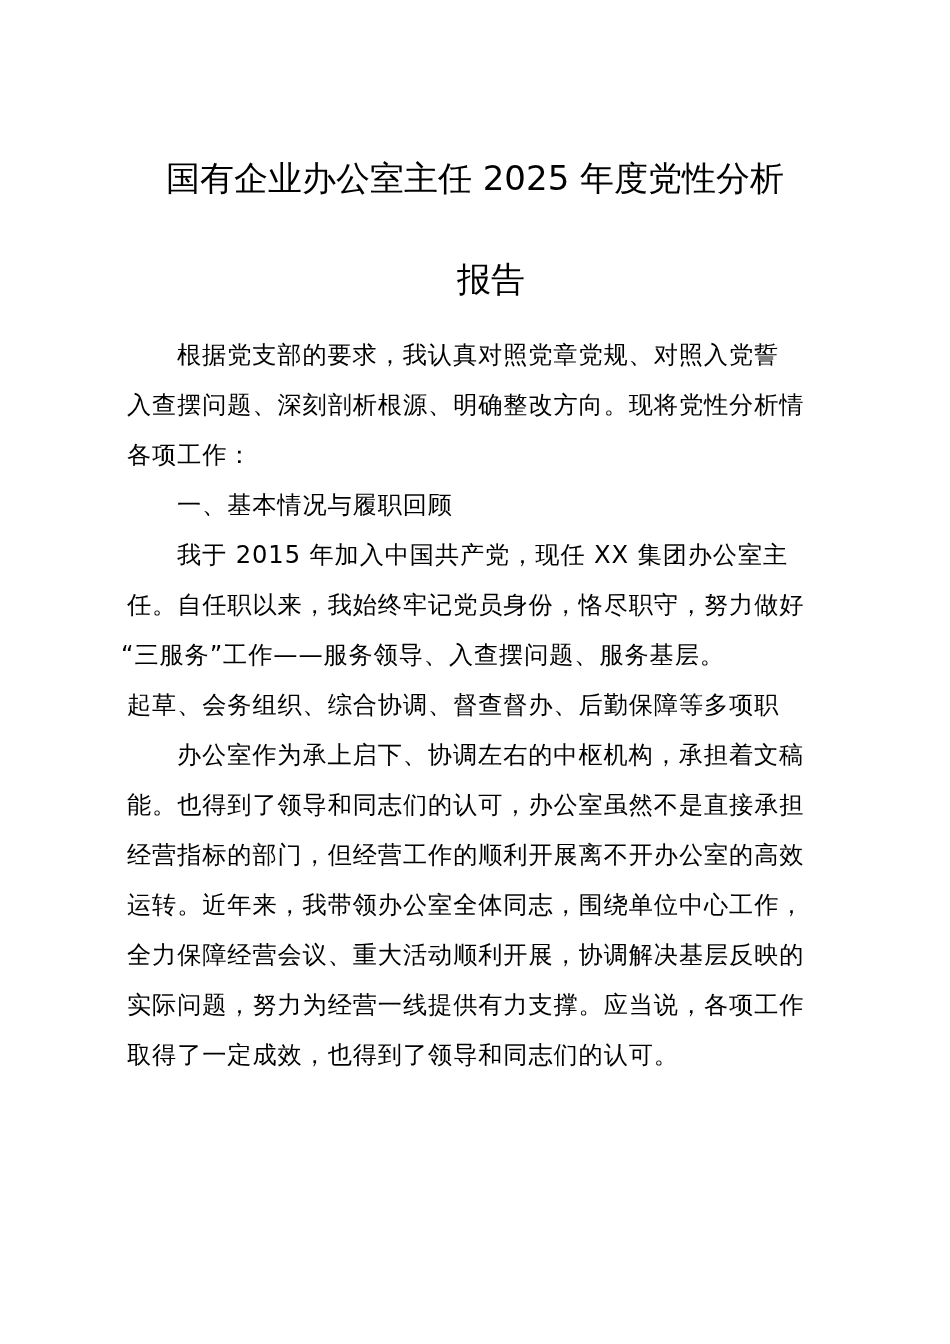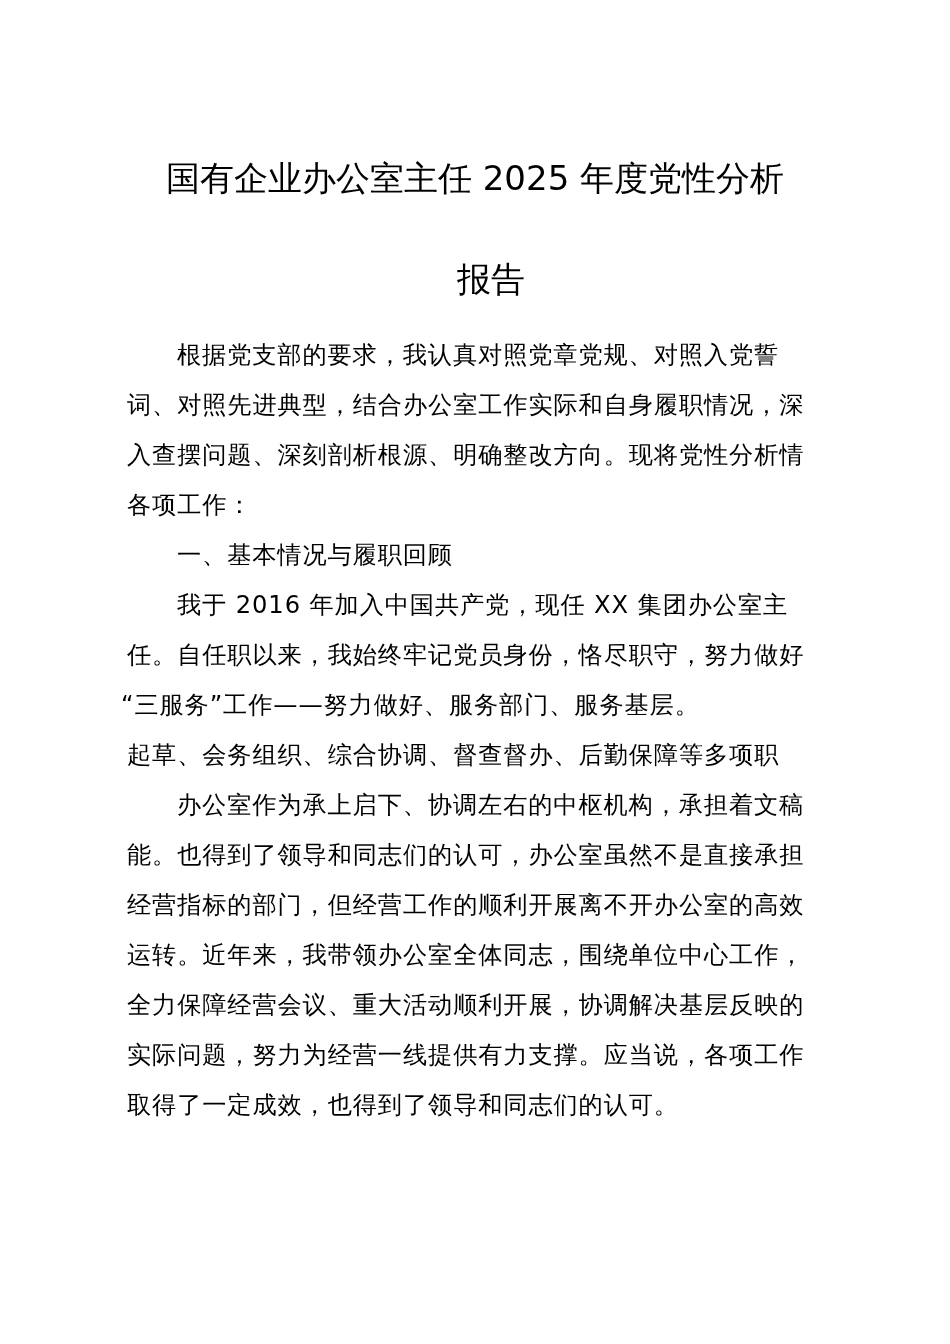--- a/index.html
+++ b/index.html
@@ -54,27 +54,26 @@
 </style>
 </head>
 <body>
 
 <div class="page">
   <h1 class="title l1">国有企业办公室主任 2025 年度党性分析</h1>
   <h1 class="title l2">报告</h1>
 
   <div class="body">
     <div class="line indent">根据党支部的要求，我认真对照党章党规、对照入党誓</div>
-    <div class="line">词、对照先进典型，结合办公室工作实际和自身履职情况，深</div>
     <div class="line">入查摆问题、深刻剖析根源、明确整改方向。现将党性分析情</div>
     <div class="line">各项工作：</div>
     <div class="line indent">一、基本情况与履职回顾</div>
-    <div class="line indent">我于 2016 年加入中国共产党，现任 XX 集团办公室主</div>
+    <div class="line indent">我于 2015 年加入中国共产党，现任 XX 集团办公室主</div>
     <div class="line">任。自任职以来，我始终牢记党员身份，恪尽职守，努力做好</div>
-    <div class="line quote-start">“三服务”工作——努力做好、服务部门、服务基层。</div>
+    <div class="line quote-start">“三服务”工作——服务领导、入查摆问题、服务基层。</div>
     <div class="line">起草、会务组织、综合协调、督查督办、后勤保障等多项职</div>
     <div class="line indent">办公室作为承上启下、协调左右的中枢机构，承担着文稿</div>
     <div class="line">能。也得到了领导和同志们的认可，办公室虽然不是直接承担</div>
     <div class="line">经营指标的部门，但经营工作的顺利开展离不开办公室的高效</div>
     <div class="line">运转。近年来，我带领办公室全体同志，围绕单位中心工作，</div>
     <div class="line">全力保障经营会议、重大活动顺利开展，协调解决基层反映的</div>
     <div class="line">实际问题，努力为经营一线提供有力支撑。应当说，各项工作</div>
     <div class="line">取得了一定成效，也得到了领导和同志们的认可。</div>
   </div>
 </div>

